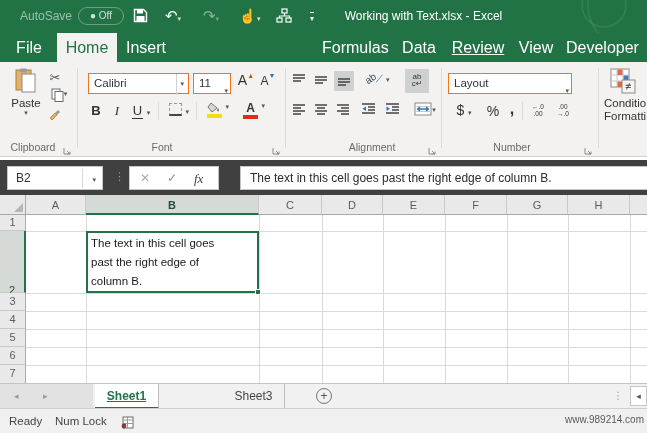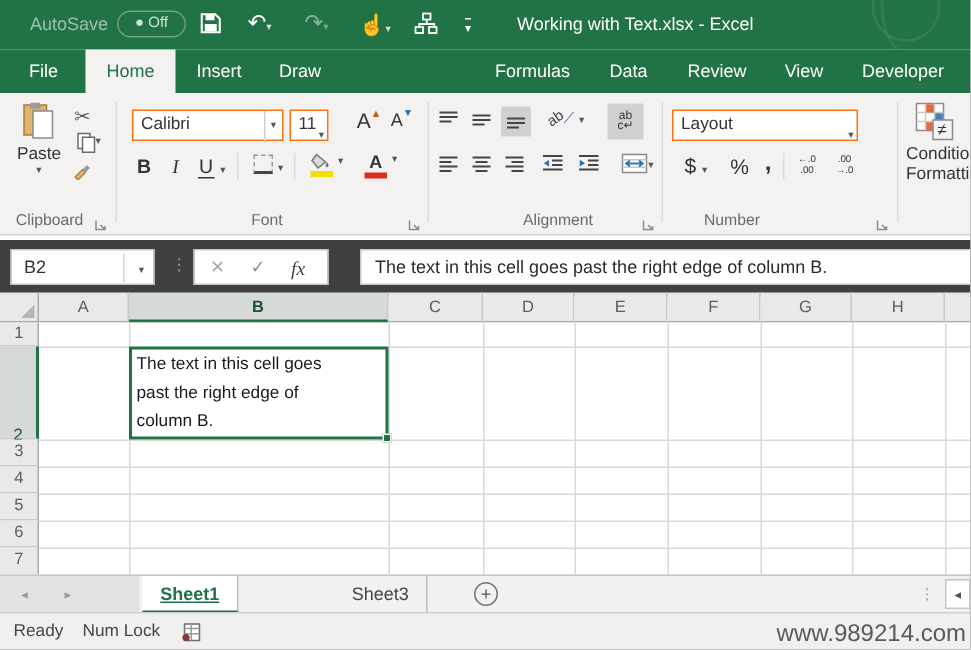--- a/index.html
+++ b/index.html
@@ -16,21 +16,21 @@
                    border-radius:9px; color:#cfe2d7; font-size:10px; line-height:16px; text-align:center; }
   .qat-btn { top:5px; width:24px; height:22px; color:#fff; text-align:center; }
   .qat-dd { font-size:7px; color:#cfe2d7; }
   .dim { opacity:.45; }
   .title-text { top:9px; width:100%; text-align:center; font-size:12px; color:#fff; pointer-events:none; }
   .swirl { border:2px solid rgba(255,255,255,.07); border-radius:50%; }
 
   
   .tabrow { left:0; top:33px; width:647px; height:29px; background:#217346; }
   .rtab { position:absolute; top:0; height:29px; line-height:29px; text-align:center;
-          font-size:12px; color:#fff; cursor:default; }
+          font-size:16px; color:#fff; cursor:default; }
   .rtab.active { background:#f3f2f1; color:#217346; }
 
   
   .ribbon { left:0; top:62px; width:647px; height:95px; background:#f3f2f1;
             border-bottom:1px solid #d4d2d0; overflow:hidden; }
   .gsep { position:absolute; top:6px; width:1px; height:80px; background:#dcdbd9; }
   .grp-label { position:absolute; bottom:3px; font-size:10.5px; color:#6a6a6a; text-align:center; }
   .launcher { position:absolute; bottom:4px; width:10px; height:10px; }
   .combo { position:absolute; height:21px; background:#fff; border:1px solid #f97316;
            font-size:11.5px; color:#333; line-height:19px; padding-left:5px; }
@@ -80,21 +80,21 @@
   .sheetbar { left:0; top:383px; width:647px; height:25px; background:#f1f1f1; border-top:1px solid #c4c4c4; }
   .navblock { left:0; top:0; width:93px; height:25px; background:#e2e2e2; color:#9b9b9b;
               font-size:9px; line-height:25px; }
   .stab { position:absolute; top:0; height:25px; line-height:24px; text-align:center;
           font-size:12px; color:#444; border-right:1px solid #bdbdbd; background:#f1f1f1; }
   .stab.active { background:#fff; color:#217346; font-weight:bold; border-bottom:2px solid #217346; }
 
   
   .statusbar { left:0; top:408px; width:647px; height:25px; background:#f0f0f0; border-top:1px solid #d0d0d0; }
   .sb-text { position:absolute; top:6px; font-size:11.5px; color:#454545; }
-  .watermark { position:absolute; right:3px; top:5px; font-size:16px; color:#5a5a5a; }
+  .watermark { position:absolute; right:3px; top:5px; font-size:10px; color:#5a5a5a; }
 </style>
 </head>
 <body>
 
 <div id="frame">
 
   <div class="abs titlebar">
     <div class="abs swirl" style="right:-30px; top:-40px; width:90px; height:90px;"></div>
     <div class="abs swirl" style="right:20px; top:-18px; width:46px; height:46px;"></div>
     <span class="abs autosave-label">AutoSave</span>
@@ -128,25 +128,24 @@
       <span style="display:inline-block; border-top:1.5px solid #fff; font-size:8px; color:#fff; margin-top:7px; padding-top:1px;">▾</span>
     </div>
 
     <div class="abs title-text" style="left:100px;">Working with Text.xlsx - Excel</div>
   </div>
 
   <div class="abs tabrow">
     <div class="rtab" style="left:8px;  width:42px;"><span>File</span></div>
     <div class="rtab active" style="left:57px; width:60px;"><span>Home</span></div>
     <div class="rtab" style="left:122px; width:48px;"><span>Insert</span></div>
-    <div class="rtab" style="left:178px; width:44px;"><span>Draw</span></div>
     <div class="rtab" style="left:230px; width:84px;margin-top:32px;"><span>Page Layout</span></div>
     <div class="rtab" style="left:322px; width:66px;"><span>Formulas</span></div>
     <div class="rtab" style="left:398px; width:42px;"><span>Data</span></div>
-    <div class="rtab" style="left:450px; width:56px;"><span>Review</span></div>
+    <div class="rtab" style="left:450px; width:56px;text-decoration:underline;"><span>Review</span></div>
     <div class="rtab" style="left:514px; width:44px;"><span>View</span></div>
     <div class="rtab" style="left:566px; width:72px;text-align:center;"><span>Developer</span></div>
   </div>
 
   <div class="abs ribbon">
     <div class="gsep" style="left:77px;"></div>
     <div class="gsep" style="left:285px;"></div>
     <div class="gsep" style="left:441px;"></div>
     <div class="gsep" style="left:598px;"></div>
 
@@ -178,21 +177,21 @@
     <div class="launcher" style="left:63px;">
       <svg width="9" height="9" viewBox="0 0 9 9">
           <path d="M1 1 v6 h6 M4 4 l3 3 M7 4.6 V7 H4.6" fill="none" stroke="#8a8a8a" stroke-width="1"></path>
         </svg>
     </div>
 
     <div class="combo" style="left:88px; top:11px; width:101px;">
       <span>Calibri</span>
       <span class="dd" style="border-left:1px solid #d0d0d0; padding:0 2px 2px 3px; top:0; line-height:19px;">▾</span>
     </div>
-    <div class="combo" style="left:193px; top:11px; width:26px;">
+    <div class="combo" style="left:193px; top:11px; width:38px;">
       <span>11</span>
       <span class="dd">▾</span>
     </div>
     <div class="rbtn" style="left:236px; top:10px; width:20px; font-size:14px;">
       <span><span>A</span><span style="font-size:7px; vertical-align:7px; color:#c55a11;">▲</span></span>
     </div>
     <div class="rbtn" style="left:258px; top:10px; width:20px; font-size:12px;">
       <span><span>A</span><span style="font-size:7px; vertical-align:7px; color:#2e74b5;">▼</span></span>
     </div>
     <div class="rbtn" style="left:88px; top:41px; width:16px; font-weight:bold; font-size:13px;"><span>B</span></div>
@@ -217,21 +216,21 @@
       </span>
       <span class="dd7" style="vertical-align:4px;">▾</span>
     </div>
     <div class="rbtn" style="left:238px; top:39px; width:32px;">
       <span style="display:inline-block;">
         <span style="font-size:12px; font-weight:bold; color:#333;">A</span>
         <span style="display:block; width:15px; height:4px; background:#e02b1d; margin:0 auto;"></span>
       </span>
       <span class="dd7" style="vertical-align:4px;">▾</span>
     </div>
-    <div class="grp-label" style="left:78px; width:200px;margin-top:36px;">Font</div>
+    <div class="grp-label" style="left:62px; width:200px;margin-top:36px;">Font</div>
     <div class="launcher" style="left:272px;">
       <svg width="9" height="9" viewBox="0 0 9 9">
           <path d="M1 1 v6 h6 M4 4 l3 3 M7 4.6 V7 H4.6" fill="none" stroke="#8a8a8a" stroke-width="1"></path>
         </svg>
     </div>
 
     <div class="rbtn" style="left:290px; top:11px; width:18px;">
       <svg width="14" height="14" viewBox="0 0 14 14">
           <path d="M1 2 h12 M1 5 h12 M1 8 h8" stroke="#444" stroke-width="1.4"></path>
         </svg>
@@ -317,21 +316,21 @@
         <div>←.0</div>
           <div>.00</div>
       </div>
     </div>
     <div class="rbtn" style="left:552px; top:41px; width:22px;">
       <div class="micro">
         <div>.00</div>
           <div>→.0</div>
       </div>
     </div>
-    <div class="grp-label" style="left:419px; width:138px;">Number</div>
+    <div class="grp-label" style="left:443px; width:138px;">Number</div>
     <div class="launcher" style="left:584px;">
       <svg width="9" height="9" viewBox="0 0 9 9">
           <path d="M1 1 v6 h6 M4 4 l3 3 M7 4.6 V7 H4.6" fill="none" stroke="#8a8a8a" stroke-width="1"></path>
         </svg>
     </div>
 
     <div class="rbtn" style="left:604px; top:6px; width:80px; text-align:left;">
       <svg width="26" height="26" viewBox="0 0 26 26" style="margin-left:6px;">
         <rect x="1" y="1" width="18" height="18" fill="#fff" stroke="#8a8a8a"></rect>
         <path d="M1 7 h18 M1 13 h18 M7 1 v18 M13 1 v18" stroke="#c9c9c9"></path>

